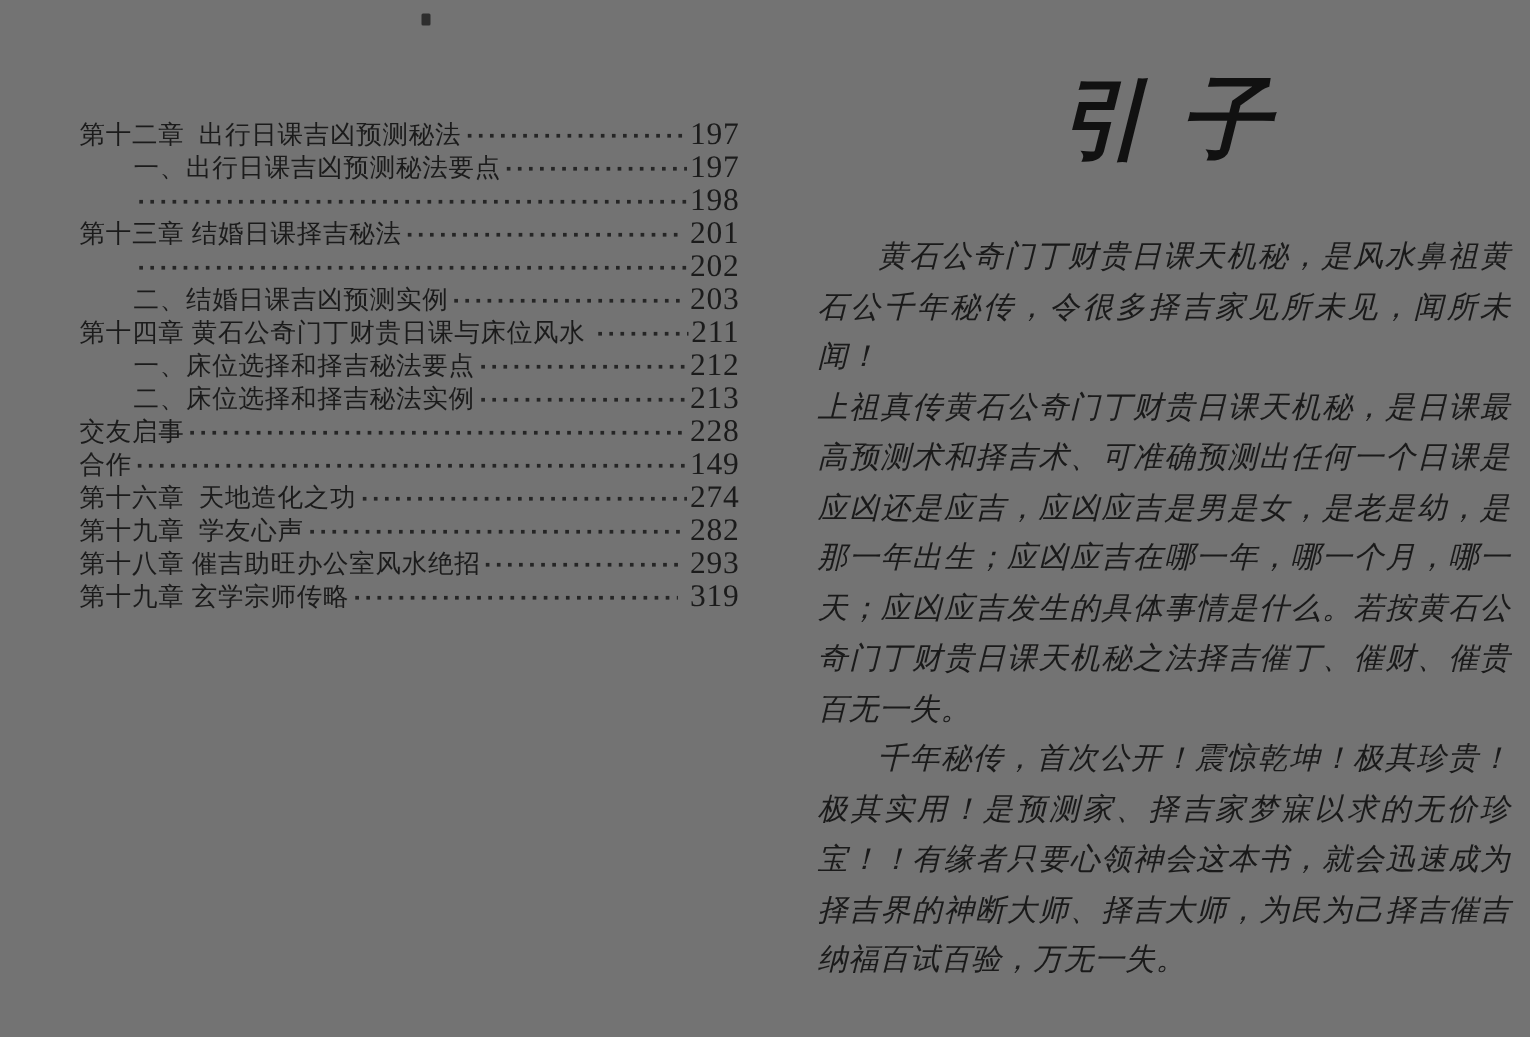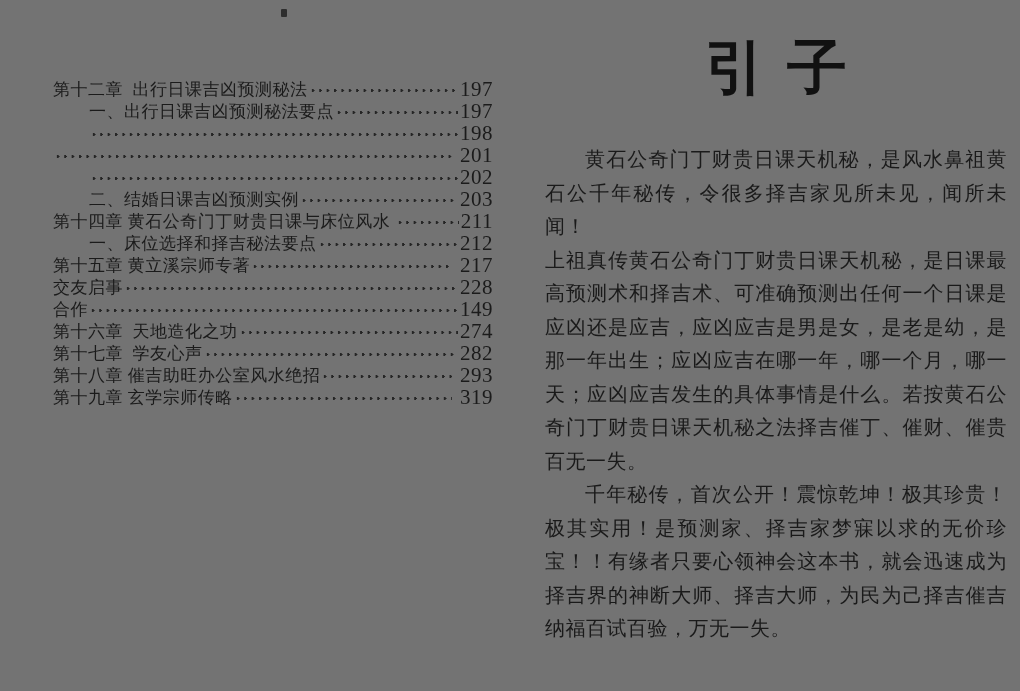--- a/index.html
+++ b/index.html
@@ -48,22 +48,23 @@
     background-image: radial-gradient(circle 1.4px at 3px 2.5px, #252525 98%, transparent);
     background-size: 7.4px 5px;
     background-repeat: repeat-x;
     background-position: left center;
   }
   .toc-page { flex: none; font-size: 21px; letter-spacing: 0.5px; }
   
   .prologue {
     position: absolute;
     left: 545px;
-    top: 28px;
+    top: 40px;
     width: 462px;
+    font-style: italic;
   }
   .prologue-title {
     text-align: center;
     height: 80px;
     line-height: 80px;
     margin-bottom: 35px;
     font-size: 60px;
     font-weight: 600;
     color: #111;
   }
@@ -97,20 +98,21 @@
       <div class="toc-line indent">
         <span class="toc-label">一、出行日课吉凶预测秘法要点</span>
         <span class="leader"></span>
         <span class="toc-page">197</span>
       </div>
       <div class="toc-line indent">
         <span class="leader"></span>
         <span class="toc-page">198</span>
       </div>
       <div class="toc-line">
+        <span class="toc-label">第十三章 结婚日课择吉秘法</span>
         <span class="leader"></span>
         <span class="toc-page"> 201</span>
       </div>
       <div class="toc-line indent">
         <span class="leader"></span>
         <span class="toc-page">202</span>
       </div>
       <div class="toc-line indent">
         <span class="toc-label">二、结婚日课吉凶预测实例</span>
         <span class="leader"></span>
@@ -119,42 +121,42 @@
       <div class="toc-line">
         <span class="toc-label">第十四章 黄石公奇门丁财贵日课与床位风水 </span>
         <span class="leader"></span>
         <span class="toc-page">211</span>
       </div>
       <div class="toc-line indent">
         <span class="toc-label">一、床位选择和择吉秘法要点</span>
         <span class="leader"></span>
         <span class="toc-page">212</span>
       </div>
-      <div class="toc-line">
-        <span class="toc-label">第十五章 黄立溪宗师专著</span>
+      <div class="toc-line indent">
+        <span class="toc-label">二、床位选择和择吉秘法实例</span>
         <span class="leader"></span>
-        <span class="toc-page"> 217</span>
+        <span class="toc-page">213</span>
       </div>
       <div class="toc-line">
         <span class="toc-label">交友启事</span>
         <span class="leader"></span>
         <span class="toc-page">228</span>
       </div>
       <div class="toc-line">
         <span class="toc-label">合作</span>
         <span class="leader"></span>
         <span class="toc-page">149</span>
       </div>
       <div class="toc-line">
         <span class="toc-label">第十六章  天地造化之功</span>
         <span class="leader"></span>
         <span class="toc-page">274</span>
       </div>
       <div class="toc-line">
-        <span class="toc-label">第十七章  学友心声</span>
+        <span class="toc-label">第十九章  学友心声</span>
         <span class="leader"></span>
         <span class="toc-page">282</span>
       </div>
       <div class="toc-line">
         <span class="toc-label">第十八章 催吉助旺办公室风水绝招</span>
         <span class="leader"></span>
         <span class="toc-page"> 293</span>
       </div>
       <div class="toc-line">
         <span class="toc-label">第十九章 玄学宗师传略</span>

